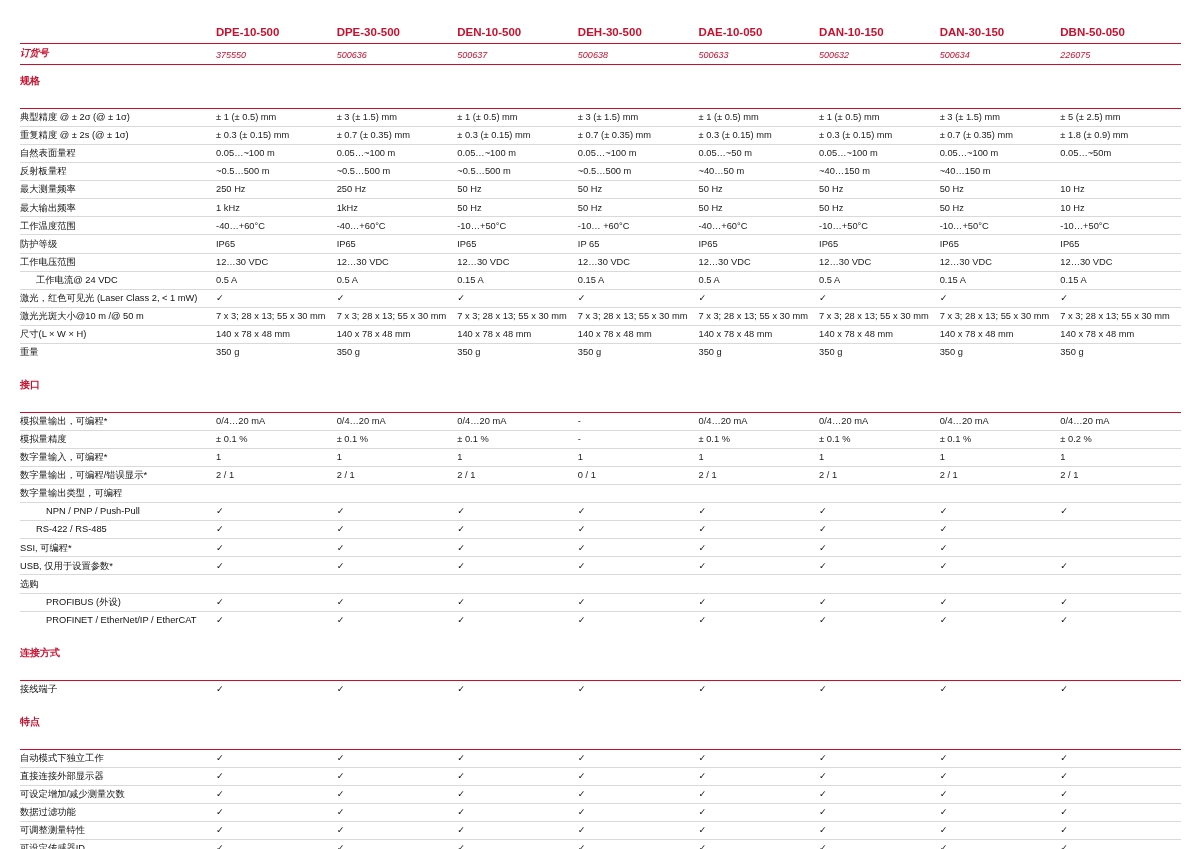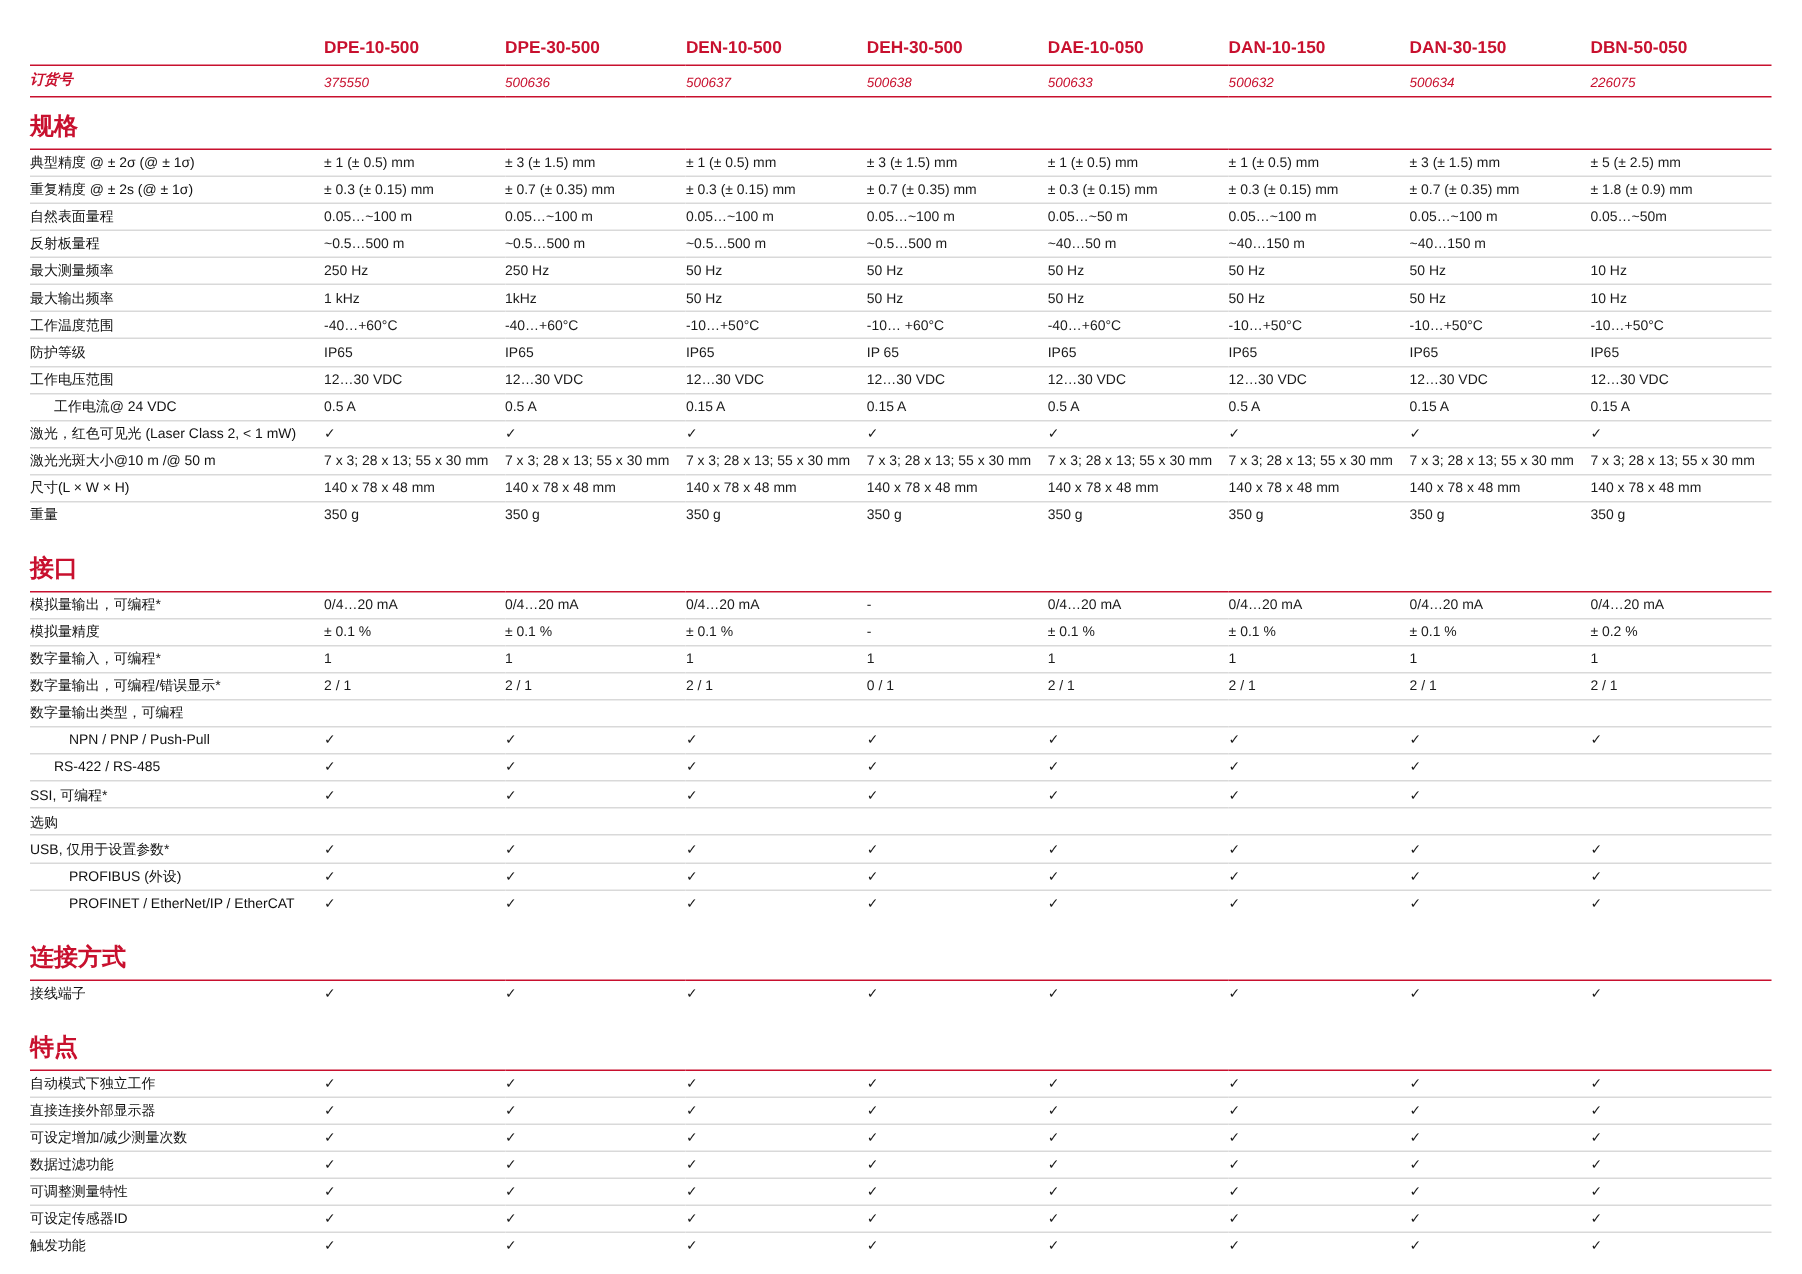--- a/index.html
+++ b/index.html
@@ -62,23 +62,23 @@
   tr.order-row td.lbl {
     font-weight: bold;
     font-size: 9.5px;
     color: #c8102e;
   }
 
   
   tr.section-row td {
     color: #c8102e;
     font-weight: bold;
-    font-size: 16px;
+    font-size: 10px;
     padding-top: 9px;
-    padding-bottom: 4px;
+    padding-bottom: 20px;
     border-bottom: 1px solid #c8102e;
   }
 
   
   tr.data-row td {
     font-size: 9.3px;
     padding-top: 3.2px;
     padding-bottom: 3.2px;
     border-bottom: 0.7px solid #d9d9d9;
     color: #1a1a1a;
@@ -398,40 +398,40 @@
           <td class="check">✓</td>
           <td class="check">✓</td>
           <td class="check">✓</td>
           <td class="check">✓</td>
           <td class="check">✓</td>
           <td class="check">✓</td>
           <td class="check">✓</td>
           <td></td>
         </tr>
         <tr class="data-row">
+          <td class="lbl">USB, 仅用于设置参数*</td>
+          <td class="check">✓</td>
+          <td class="check">✓</td>
+          <td class="check">✓</td>
+          <td class="check">✓</td>
+          <td class="check">✓</td>
+          <td class="check">✓</td>
+          <td class="check">✓</td>
+          <td class="check">✓</td>
+        </tr>
+        <tr class="data-row">
           <td class="lbl">选购</td>
           <td></td>
           <td></td>
           <td></td>
           <td></td>
           <td></td>
           <td></td>
           <td></td>
           <td></td>
-        </tr>
-        <tr class="data-row">
-          <td class="lbl">USB, 仅用于设置参数*</td>
-          <td class="check">✓</td>
-          <td class="check">✓</td>
-          <td class="check">✓</td>
-          <td class="check">✓</td>
-          <td class="check">✓</td>
-          <td class="check">✓</td>
-          <td class="check">✓</td>
-          <td class="check">✓</td>
         </tr>
         <tr class="data-row">
           <td class="lbl indent2">PROFIBUS (外设)</td>
           <td class="check">✓</td>
           <td class="check">✓</td>
           <td class="check">✓</td>
           <td class="check">✓</td>
           <td class="check">✓</td>
           <td class="check">✓</td>
           <td class="check">✓</td>

